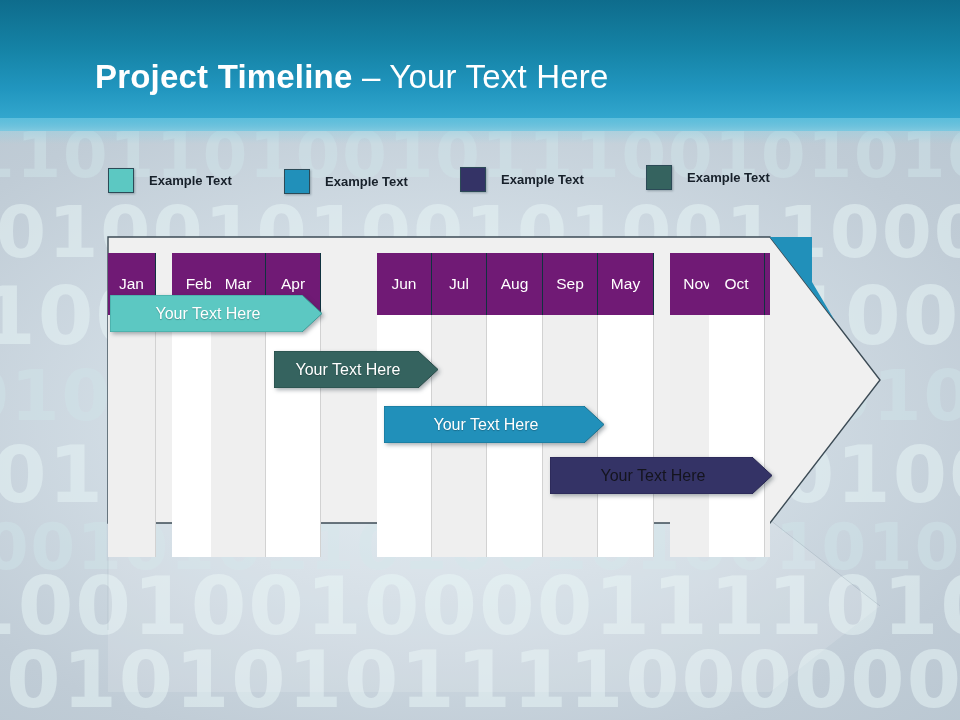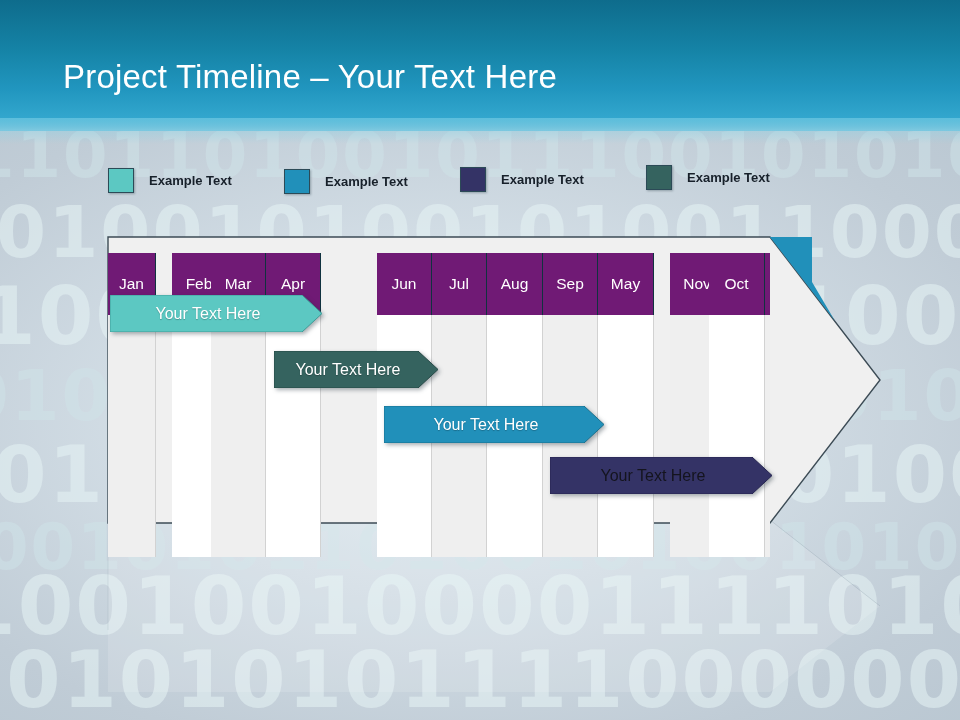--- a/index.html
+++ b/index.html
@@ -36,21 +36,21 @@
     background:linear-gradient(180deg,#0e6c8c 0%,#1583a6 38%,#2196bf 68%,#34a8cf 92%,#5fc0dd 100%);
   }
   .header-fade{
     position:absolute;left:0;top:118px;width:960px;height:26px;
     background:linear-gradient(180deg,rgba(95,192,221,.95) 0%,rgba(150,208,226,.55) 45%,rgba(190,214,225,0) 100%);
   }
   .title{
     position:absolute;left:63px;top:58px;
     font-size:33px;color:#ffffff;letter-spacing:.2px;white-space:nowrap;
   }
-  .title .b{font-weight:400;}
+  .title .b{font-weight:700;margin-left:32px;}
   .title .n{font-weight:400;}
 
   
   .legend-item{position:absolute;display:flex;align-items:center;}
   .sw{
     width:26px;height:25px;border:1px solid #2c4a57;box-sizing:border-box;
     box-shadow:1px 1px 2px rgba(40,60,70,.35);
   }
   .legend-label{
     margin-left:15px;font-size:13px;font-weight:700;color:#17202a;white-space:nowrap;

